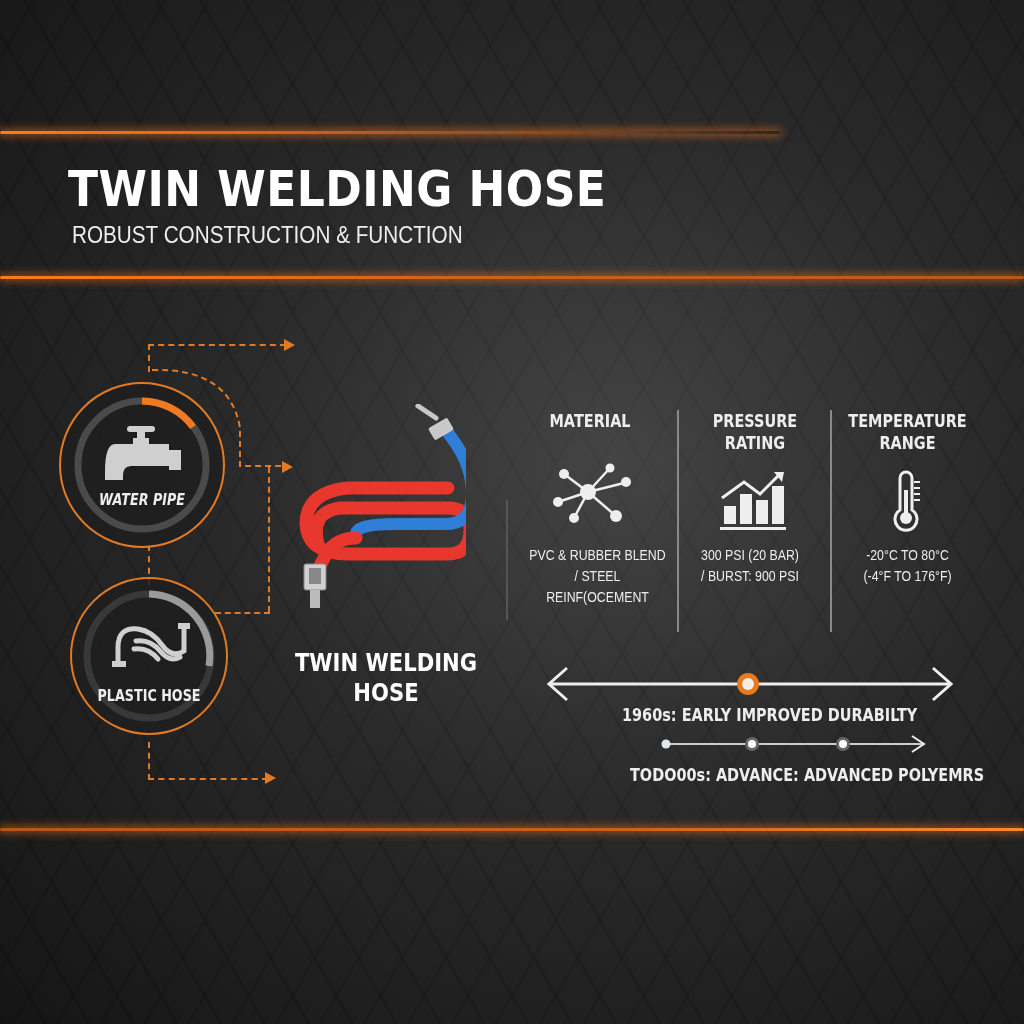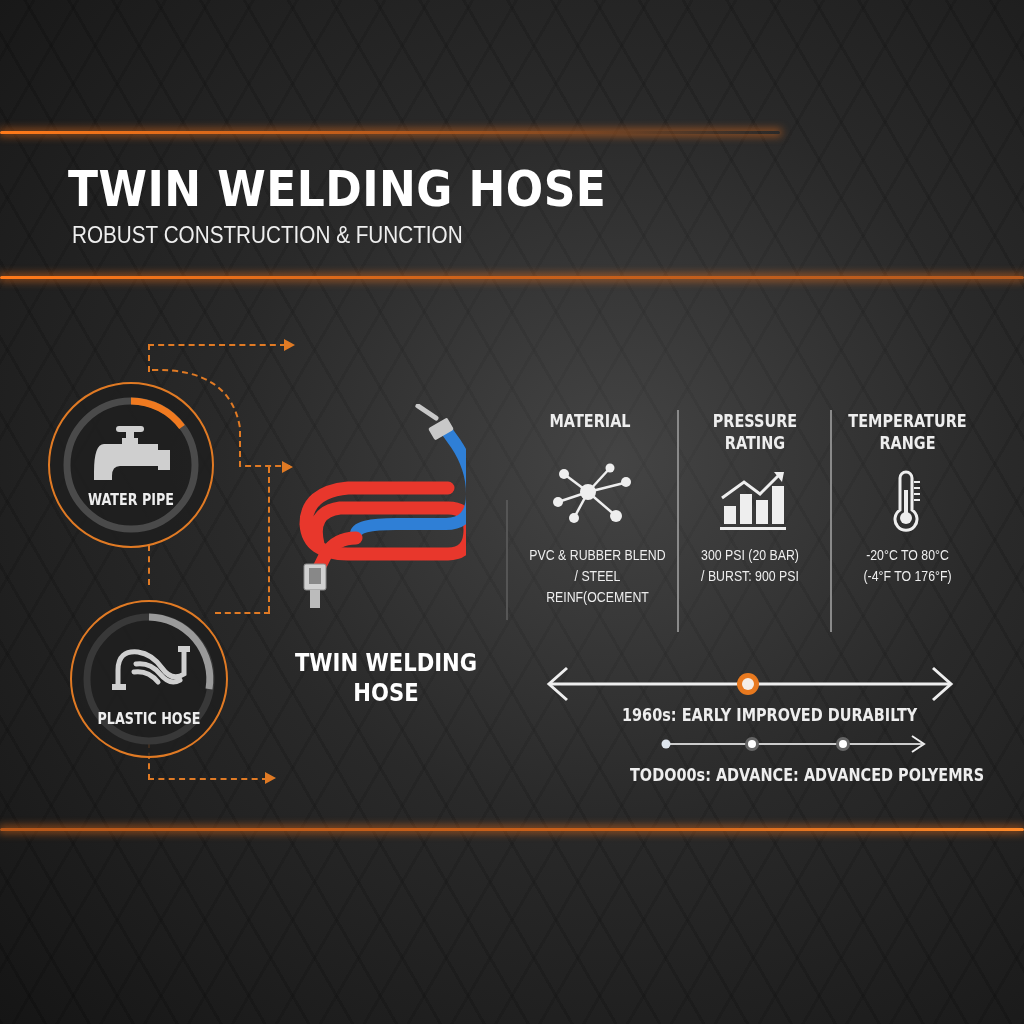--- a/index.html
+++ b/index.html
@@ -49,37 +49,37 @@
 <svg class="abs" style="left:150px;top:368px;" width="150" height="110">
   <path d="M2 2 Q 80 0 90 60 L 90 98 L 140 98" fill="none" stroke="#e07a24" stroke-width="2" stroke-dasharray="6 4"></path>
 </svg>
 <div class="arrowhead" style="left:282px;top:461px;"></div>
 <div class="dash" style="left:268px;top:467px;width:0;height:145px;border-left-width:2px;"></div>
 <div class="dash" style="left:215px;top:612px;width:55px;border-top-width:2px;"></div>
 <div class="dash" style="left:148px;top:545px;height:40px;border-left-width:2px;"></div>
 <div class="dash" style="left:148px;top:742px;width:118px;height:36px;border-left-width:2px;border-bottom-width:2px;"></div>
 <div class="arrowhead" style="left:265px;top:772px;"></div>
 
-<div class="circle" style="left:48px;top:382px;width:162px;height:162px;">
+<div class="circle" style="left:59px;top:382px;width:162px;height:162px;font-style:italic;">
   <svg class="abs" style="left:8px;top:8px;" width="146" height="146">
     <circle cx="73" cy="73" r="64" fill="none" stroke="#4a4a4a" stroke-width="7"></circle>
     <path d="M73 9 A64 64 0 0 1 124 35" fill="none" stroke="#f07a20" stroke-width="7"></path>
   </svg>
   <svg class="abs" style="left:40px;top:38px;" width="84" height="58">
     <g fill="#cfcfcf">
       <rect x="26" y="4" width="28" height="6" rx="3"></rect>
       <rect x="36" y="6" width="8" height="12"></rect>
       <rect x="32" y="16" width="16" height="6"></rect>
       <path d="M14 22 H68 V28 H80 V48 H68 V44 H30 Q22 44 22 54 V58 H4 V50 Q4 22 14 22Z"></path>
     </g>
   </svg>
   <div class="label" style="top:107px;">WATER PIPE</div>
 </div>
 
-<div class="circle" style="left:70px;top:600px;width:154px;height:154px;">
+<div class="circle" style="left:70px;top:577px;width:154px;height:154px;">
   <svg class="abs" style="left:7px;top:7px;" width="140" height="140">
     <circle cx="70" cy="70" r="62" fill="none" stroke="#383838" stroke-width="7"></circle>
     <path d="M70 8 A62 62 0 0 1 130 80" fill="none" stroke="#9a9a9a" stroke-width="7"></path>
   </svg>
   <svg class="abs" style="left:38px;top:42px;" width="82" height="48">
     <g fill="none" stroke="#cfcfcf" stroke-width="5" stroke-linecap="round">
       <path d="M8 42 V26 Q8 6 28 8 Q42 10 52 24 Q62 38 74 30 V6"></path>
       <path d="M26 20 Q40 18 50 30 Q60 42 70 36"></path>
       <path d="M24 28 Q38 26 48 38"></path>
     </g>

